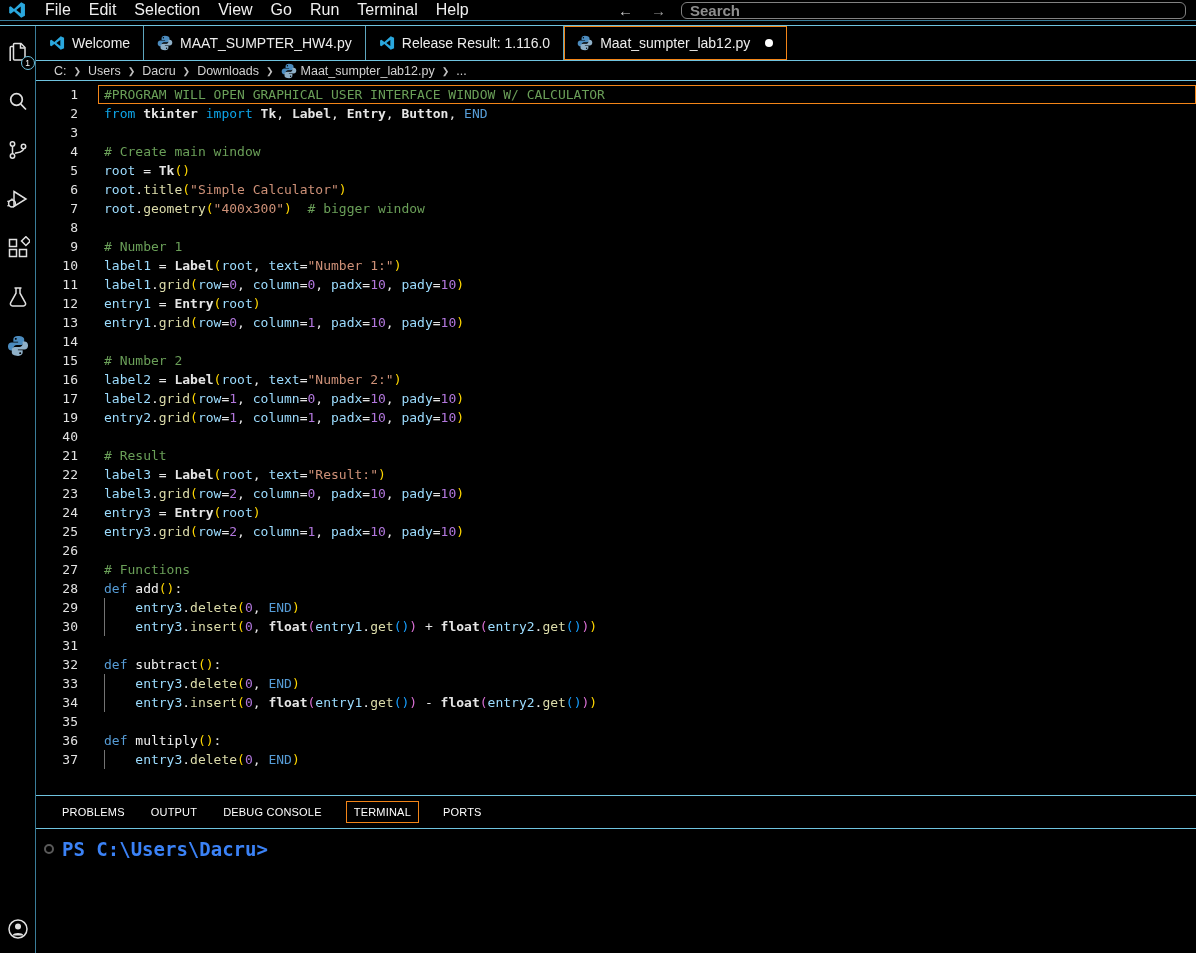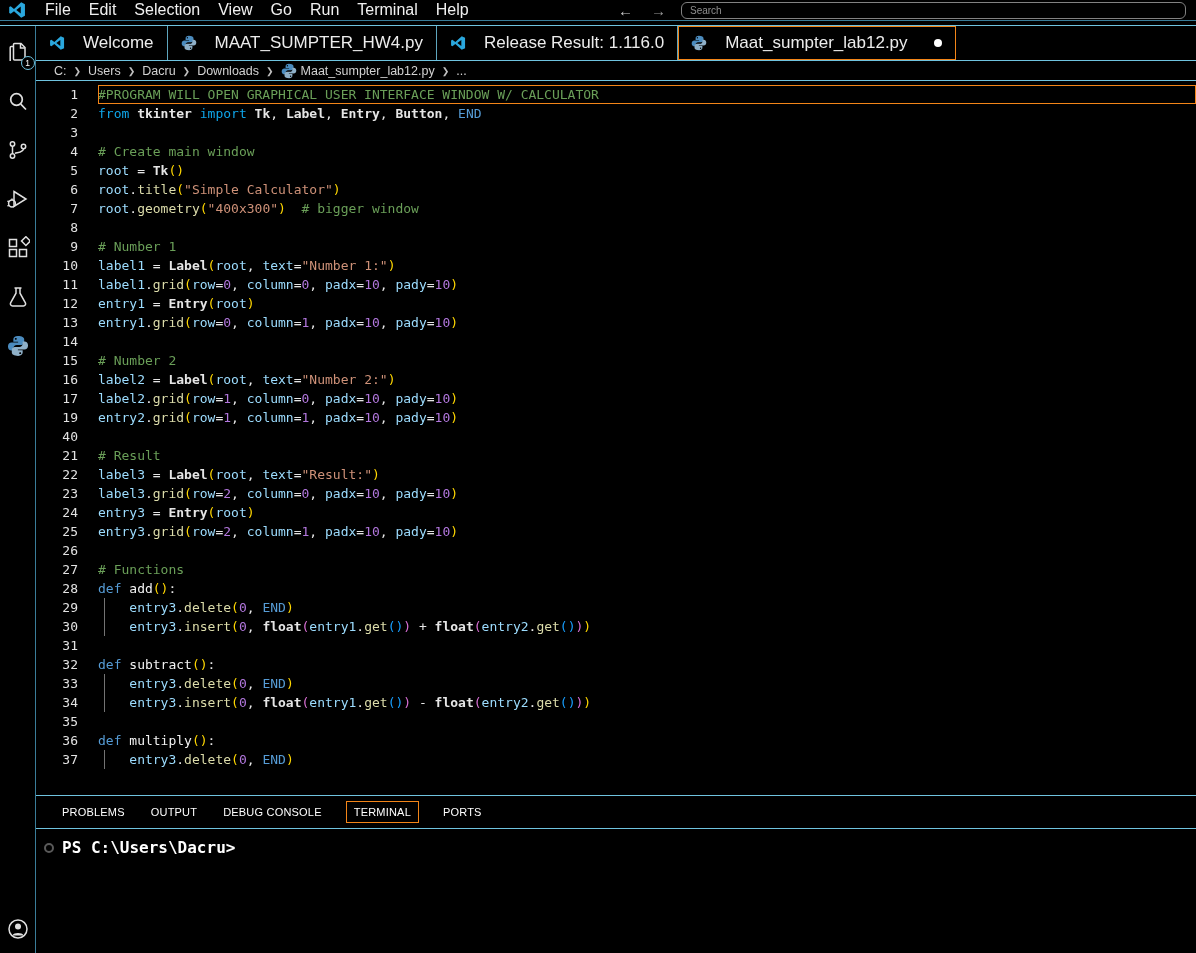--- a/index.html
+++ b/index.html
@@ -12,22 +12,22 @@
   .menubar { height:21px; display:flex; align-items:center; background:#000;
              border-bottom:1px solid #3a7d99; padding-left:8px; }
   .logo { width:18px; height:18px; margin-right:10px; display:grid; place-items:center; }
   .menu-item { font-size:16px; color:#f0f0f0; padding:0 9px; cursor:default; }
   .nav-arrows { margin-left:auto; display:flex; align-items:center; gap:4px; }
   .nav-arrow { font-size:15px; padding:0 7px; }
   .nav-back { color:#cccccc; }
   .nav-fwd  { color:#9a9a9a; }
   .search { width:505px; height:17px; margin:0 10px 0 8px; background:#000;
             border:1px solid #818181; border-radius:6px; color:#bdbdbd;
-            font-size:10px; padding:0 8px; outline:none;
-            font-family:"Liberation Sans", sans-serif; }
+            font-size:15px; padding:0 8px; outline:none;
+            font-family:"Liberation Sans", sans-serif;font-weight:bold; }
   .search::placeholder { color:#8f8f8f; }
   .topgap { height:4px; background:#000; }
 
   
   .workbench { flex:1; display:flex; border-top:1px solid #6fc3df; min-height:0; }
 
   
   .activitybar { width:36px; flex:none; border-right:1px solid #3a7d99;
                  display:flex; flex-direction:column; align-items:center;
                  padding-top:12px; gap:21px; }
@@ -35,40 +35,40 @@
   .act-item svg { display:block; }
   .badge { position:absolute; right:-3px; bottom:-4px; width:14px; height:14px;
            border-radius:50%; background:#000; border:1px solid #6fc3df; color:#fff;
            font-size:8.5px; display:grid; place-items:center; }
   .act-bottom { margin-top:auto; margin-bottom:10px; }
 
   .main { flex:1; display:flex; flex-direction:column; min-width:0; }
 
   
   .tabbar { height:35px; flex:none; display:flex; border-bottom:1px solid #6fc3df; }
-  .tab { display:flex; align-items:center; gap:18px; padding:0 13px;
-         border-right:1px solid rgba(111,195,223,.85); font-size:17px; color:#ececec; }
+  .tab { display:flex; align-items:center; gap:7px; padding:0 13px;
+         border-right:1px solid rgba(111,195,223,.85); font-size:14px; color:#ececec; }
   .tab .ticon { width:16px; height:16px; display:grid; place-items:center; }
   .tab.active { outline:1px solid #f38518; outline-offset:-1px; }
   .dot { width:8px; height:8px; border-radius:50%; background:#fff; margin-left:8px; }
 
   
   .breadcrumbs { height:20px; flex:none; display:flex; align-items:center;
                  padding-left:18px; gap:7px; font-size:12.5px; color:#d2d2d2;
                  border-bottom:1px solid #6fc3df; }
   .chev { color:#c0c0c0; font-size:12px; }
   .bc-item { display:flex; align-items:center; gap:5px; }
   .bc-item .ticon { width:15px; height:15px; display:grid; place-items:center; }
 
   
   .editor { flex:1; min-height:0; overflow:hidden; padding-top:4px;
             font-family:"DejaVu Sans Mono", monospace; font-size:13px; line-height:19px; }
   .line { display:flex; height:19px; }
   .ln { width:42px; flex:none; text-align:right; color:#e2e2e2; }
-  .lc { flex:1; margin-left:20px; position:relative; white-space:pre; }
+  .lc { flex:1; margin-left:20px; padding-left:6px; position:relative; white-space:pre; }
   .line.cur .lc { outline:1px solid #f38518; outline-offset:-1px; }
   .lc.g::before { content:''; position:absolute; left:6px; top:0; bottom:0;
                   width:1px; background:rgba(255,255,255,.45); }
   .cm  { color:#6a9f58; }
   .kw  { color:#0ea5e9; }
   .kb  { color:#569cd6; }
   .cls { color:#e5e5e5;font-weight:bold; }
   .var { color:#9cdcfe; }
   .fn  { color:#dcdcaa; }
   .dfn { color:#f2f2f2; }
@@ -80,22 +80,22 @@
   .b3  { color:#179fff; }
 
   
   .panel { flex:none; border-top:1px solid #6fc3df; }
   .panel-tabs { height:33px; display:flex; align-items:center; padding-left:24px;
                 gap:22px; border-bottom:1px solid #6fc3df; }
   .panel-tab { font-size:11px; letter-spacing:.2px; color:#fff; padding:5px 2px; }
   .panel-tab.active { outline:1px solid #f38518; outline-offset:-1px; padding:5px 8px; }
   .terminal { height:124px; padding:9px 0 0 8px; }
   .term-line { display:flex; align-items:center; gap:8px;
-               font-family:"DejaVu Sans Mono", monospace; font-size:16px;
-               font-weight:bold; color:#ffffff; }
+               font-family:"DejaVu Sans Mono", monospace; font-size:19px;
+               font-weight:bold; color:#3b82f6; }
   .term-deco { width:10px; height:10px; border:2px solid #5a5a5a; border-radius:50%; flex:none; }
 </style>
 </head>
 <body>
 
 <div class="app">
 
   <div class="menubar">
     <span class="logo">
         <svg width="18" height="18" viewBox="0 0 24 24">

